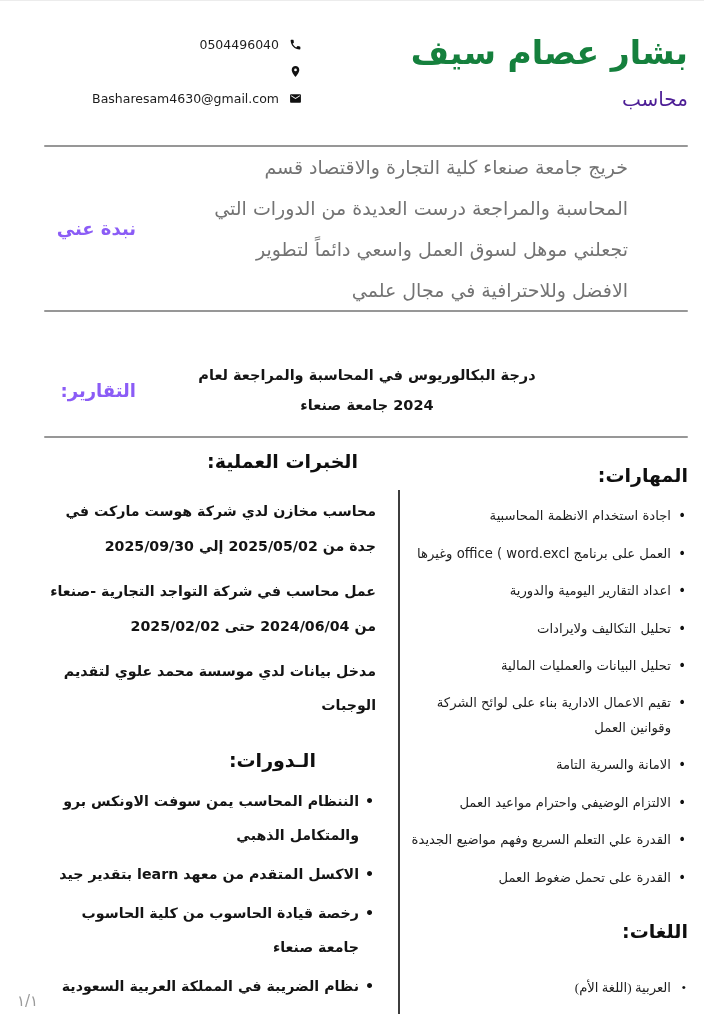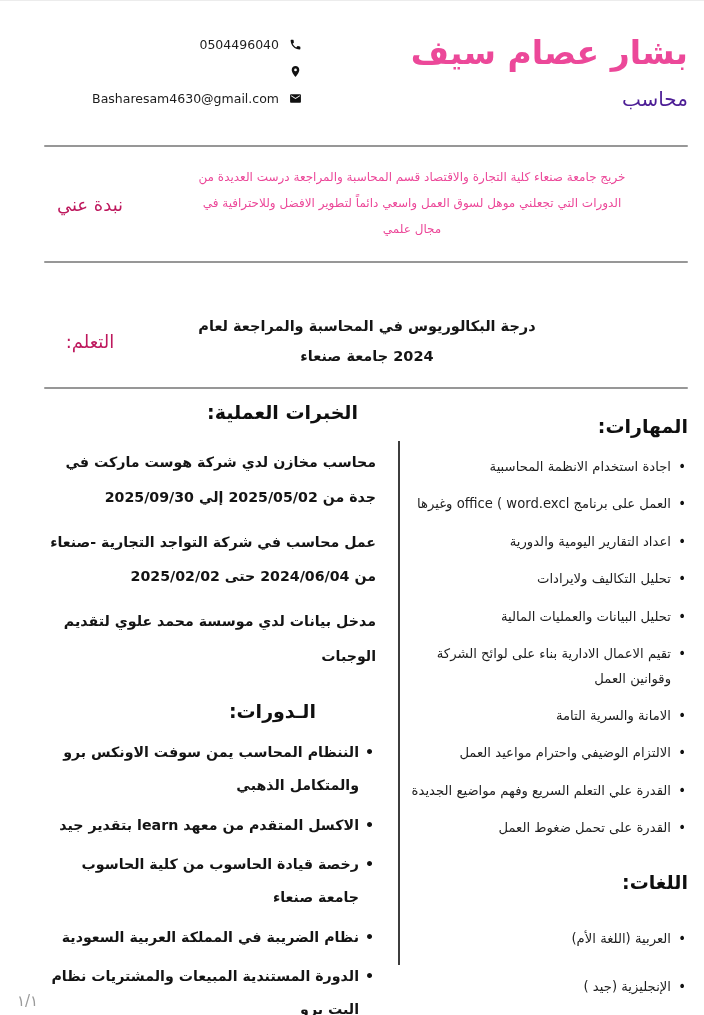--- a/index.html
+++ b/index.html
@@ -7,38 +7,38 @@
     width:704px;height:1015px;position:relative;overflow:hidden;
     font-family:"DejaVu Sans","Liberation Sans",sans-serif;
     color:#1f1f1f;direction:rtl;
     border-top:1px solid #ececec;
   }
   .page{padding:26px 16px 0 44px;box-sizing:border-box;height:100%;position:relative;}
 
   
   .header{display:flex;justify-content:space-between;align-items:flex-start;min-height:118px;}
   .id-block{padding-top:6px;}
-  .name{font-size:33px;font-weight:700;color:#ec4899;line-height:1.2;letter-spacing:-.5px;}
+  .name{font-size:33px;font-weight:700;color:#15803d;line-height:1.2;letter-spacing:-.5px;}
   .job-title{font-size:20px;margin-top:14px;color:#4c1d95;}
   .contact{padding-top:10px;padding-left:8px;display:flex;flex-direction:column;gap:13px;min-width:250px;}
   .contact-row{display:flex;align-items:center;gap:10px;justify-content:flex-start;font-size:12.5px;color:#1c1c1c;}
   .contact-row .txt{white-space:nowrap;}
   .cicon{width:13px;height:13px;flex:0 0 13px;display:inline-block;}
   .cicon svg{width:13px;height:13px;display:block;fill:#111;}
 
   
   .rule{height:2px;background:#979797;border-radius:1px;}
 
   
   .lrow{display:flex;align-items:center;}
-  .lrow .label{flex:0 0 92px;font-size:18px;font-weight:400;color:#be185d;text-align:center;}
+  .lrow .label{flex:0 0 92px;font-size:18px;font-weight:700;color:#8b5cf6;text-align:right;}
   .lrow .content{flex:1;}
   .about-row{min-height:114px;}
   .about-text{
-    text-align:center;font-size:12px;line-height:2.15;color:#ec4899;
+    text-align:right;font-size:19px;line-height:2.15;color:#737373;
     padding-left:60px;padding-right:60px;
   }
   .edu-row{min-height:92px;margin-top:32px;}
   .edu-text{
     text-align:center;font-size:14.5px;font-weight:700;line-height:2.1;color:#151515;
     padding-left:50px;padding-right:140px;
   }
 
   
   .main{display:flex;align-items:stretch;}
@@ -50,21 +50,21 @@
   .skills-heading{margin:12px 0 18px;}
   .langs-heading{margin:30px 0 34px;}
   .exp-heading{margin:4px 18px 22px 0;}
   .courses-heading{margin:26px 60px 14px 0;}
 
   ul.blist{list-style:none;margin:0;padding:0;}
   ul.blist li{position:relative;padding-right:17px;}
   ul.blist li::before{content:"•";position:absolute;right:2px;top:0;color:#111;}
 
   .skills-list li{font-size:13.2px;line-height:1.85;margin-bottom:13px;color:#1d1d1d;}
-  .langs-list li{font-size:13.2px;line-height:1.85;margin-bottom:24px;color:#1d1d1d;}
+  .langs-list li{font-size:13.2px;line-height:1.85;margin-bottom:24px;color:#1d1d1d;font-family:Liberation Serif, serif;}
 
   .exp-item{font-size:14.2px;font-weight:700;line-height:2.45;color:#141414;margin-bottom:10px;}
   .courses-list li{font-size:14.2px;font-weight:700;line-height:2.35;margin-bottom:6px;color:#141414;}
 
   .page-number{position:absolute;left:17px;bottom:6px;font-size:15px;color:#9a9a9a;direction:ltr;}
 </style>
 </head>
 <body>
 
 <div class="page">
@@ -109,21 +109,21 @@
     </div>
     <div class="label">نبدة عني</div>
   </div>
 
   <div class="rule"></div>
 
   <div class="lrow edu-row">
     <div class="content">
       <div class="edu-text">درجة البكالوريوس في المحاسبة والمراجعة لعام 2024 جامعة صنعاء</div>
     </div>
-    <div class="label">التعلم:</div>
+    <div class="label">التقارير:</div>
   </div>
 
   <div class="rule"></div>
 
   <div class="main">
 
     <div class="col-right">
       <div class="sec-heading skills-heading">المهارات:</div>
       <ul class="blist skills-list">
         <li>اجادة استخدام الانظمة المحاسبية</li>

